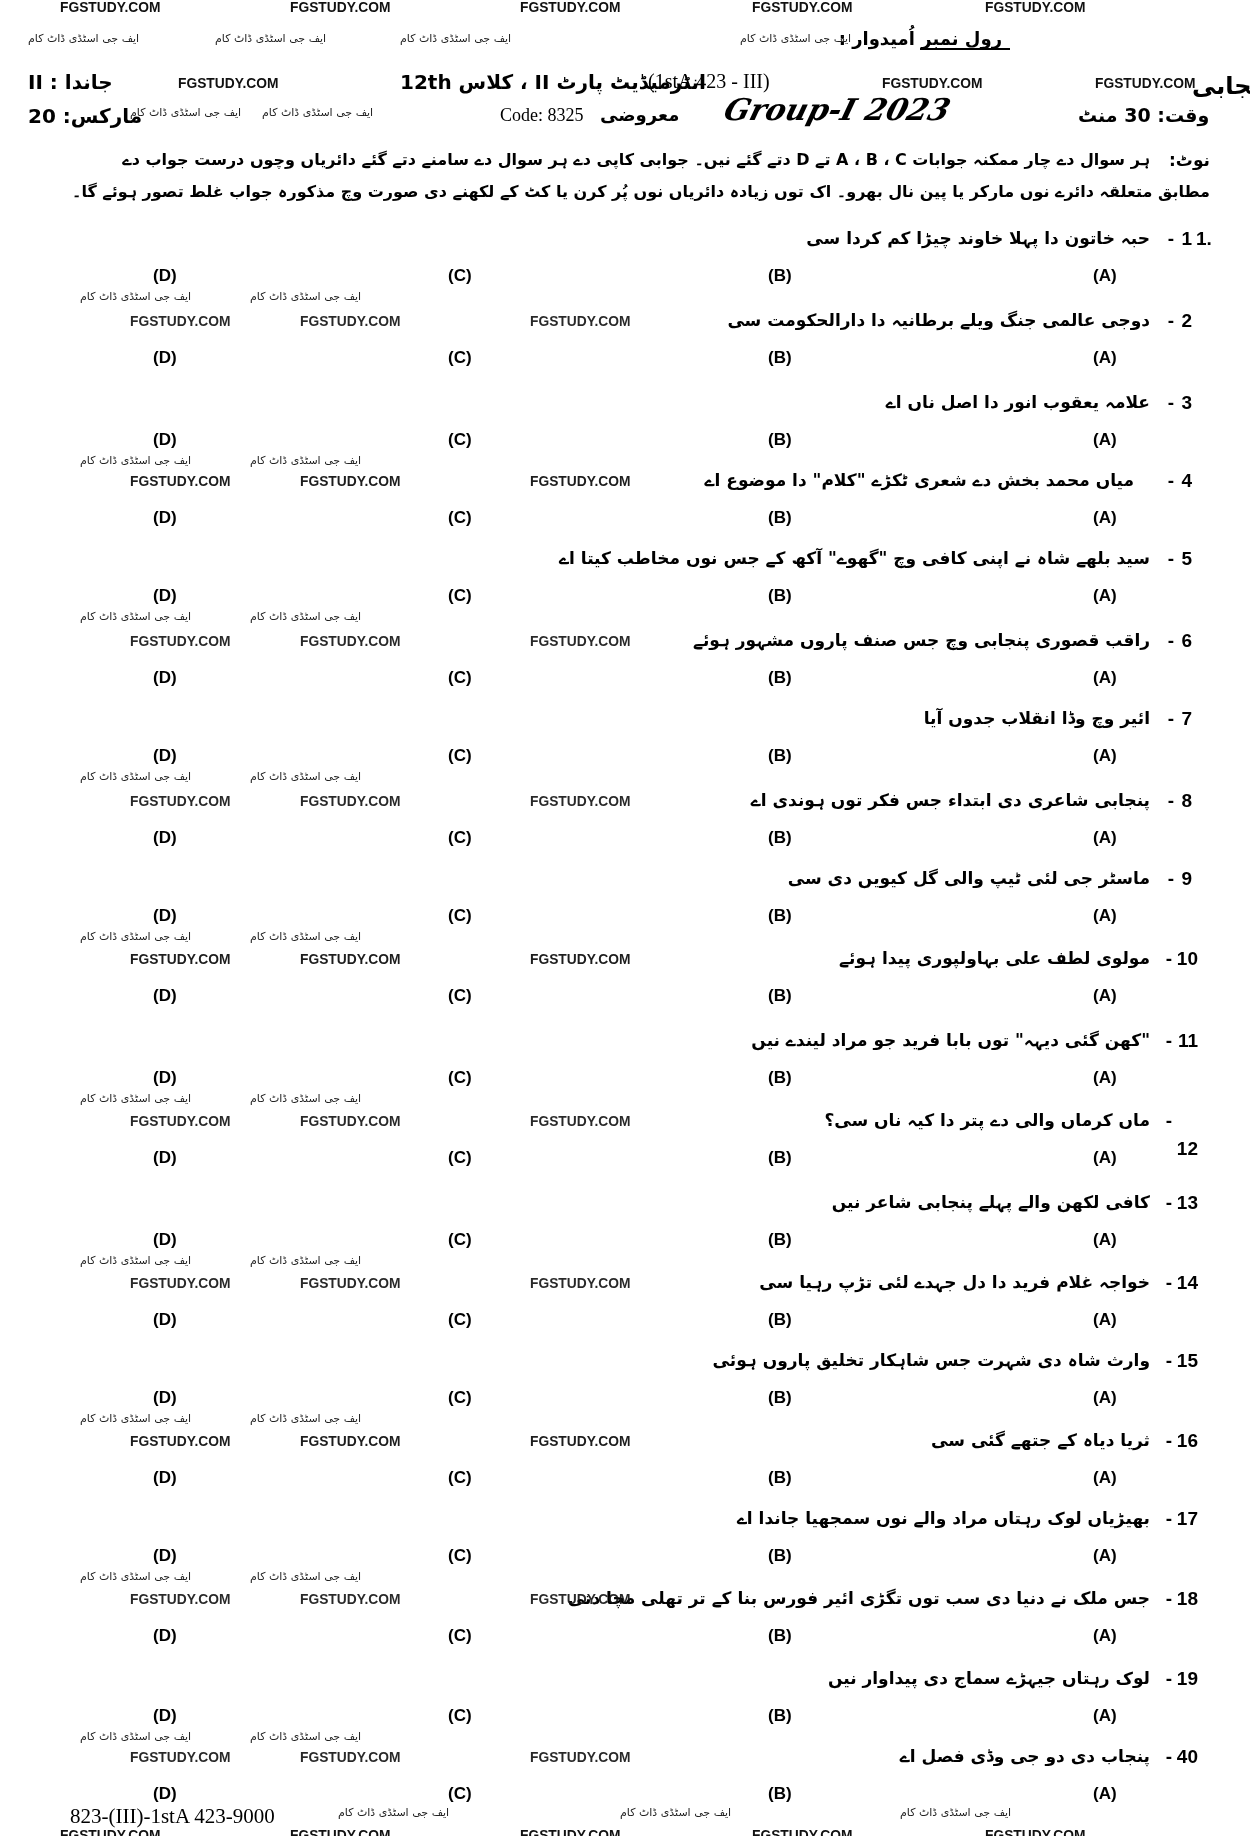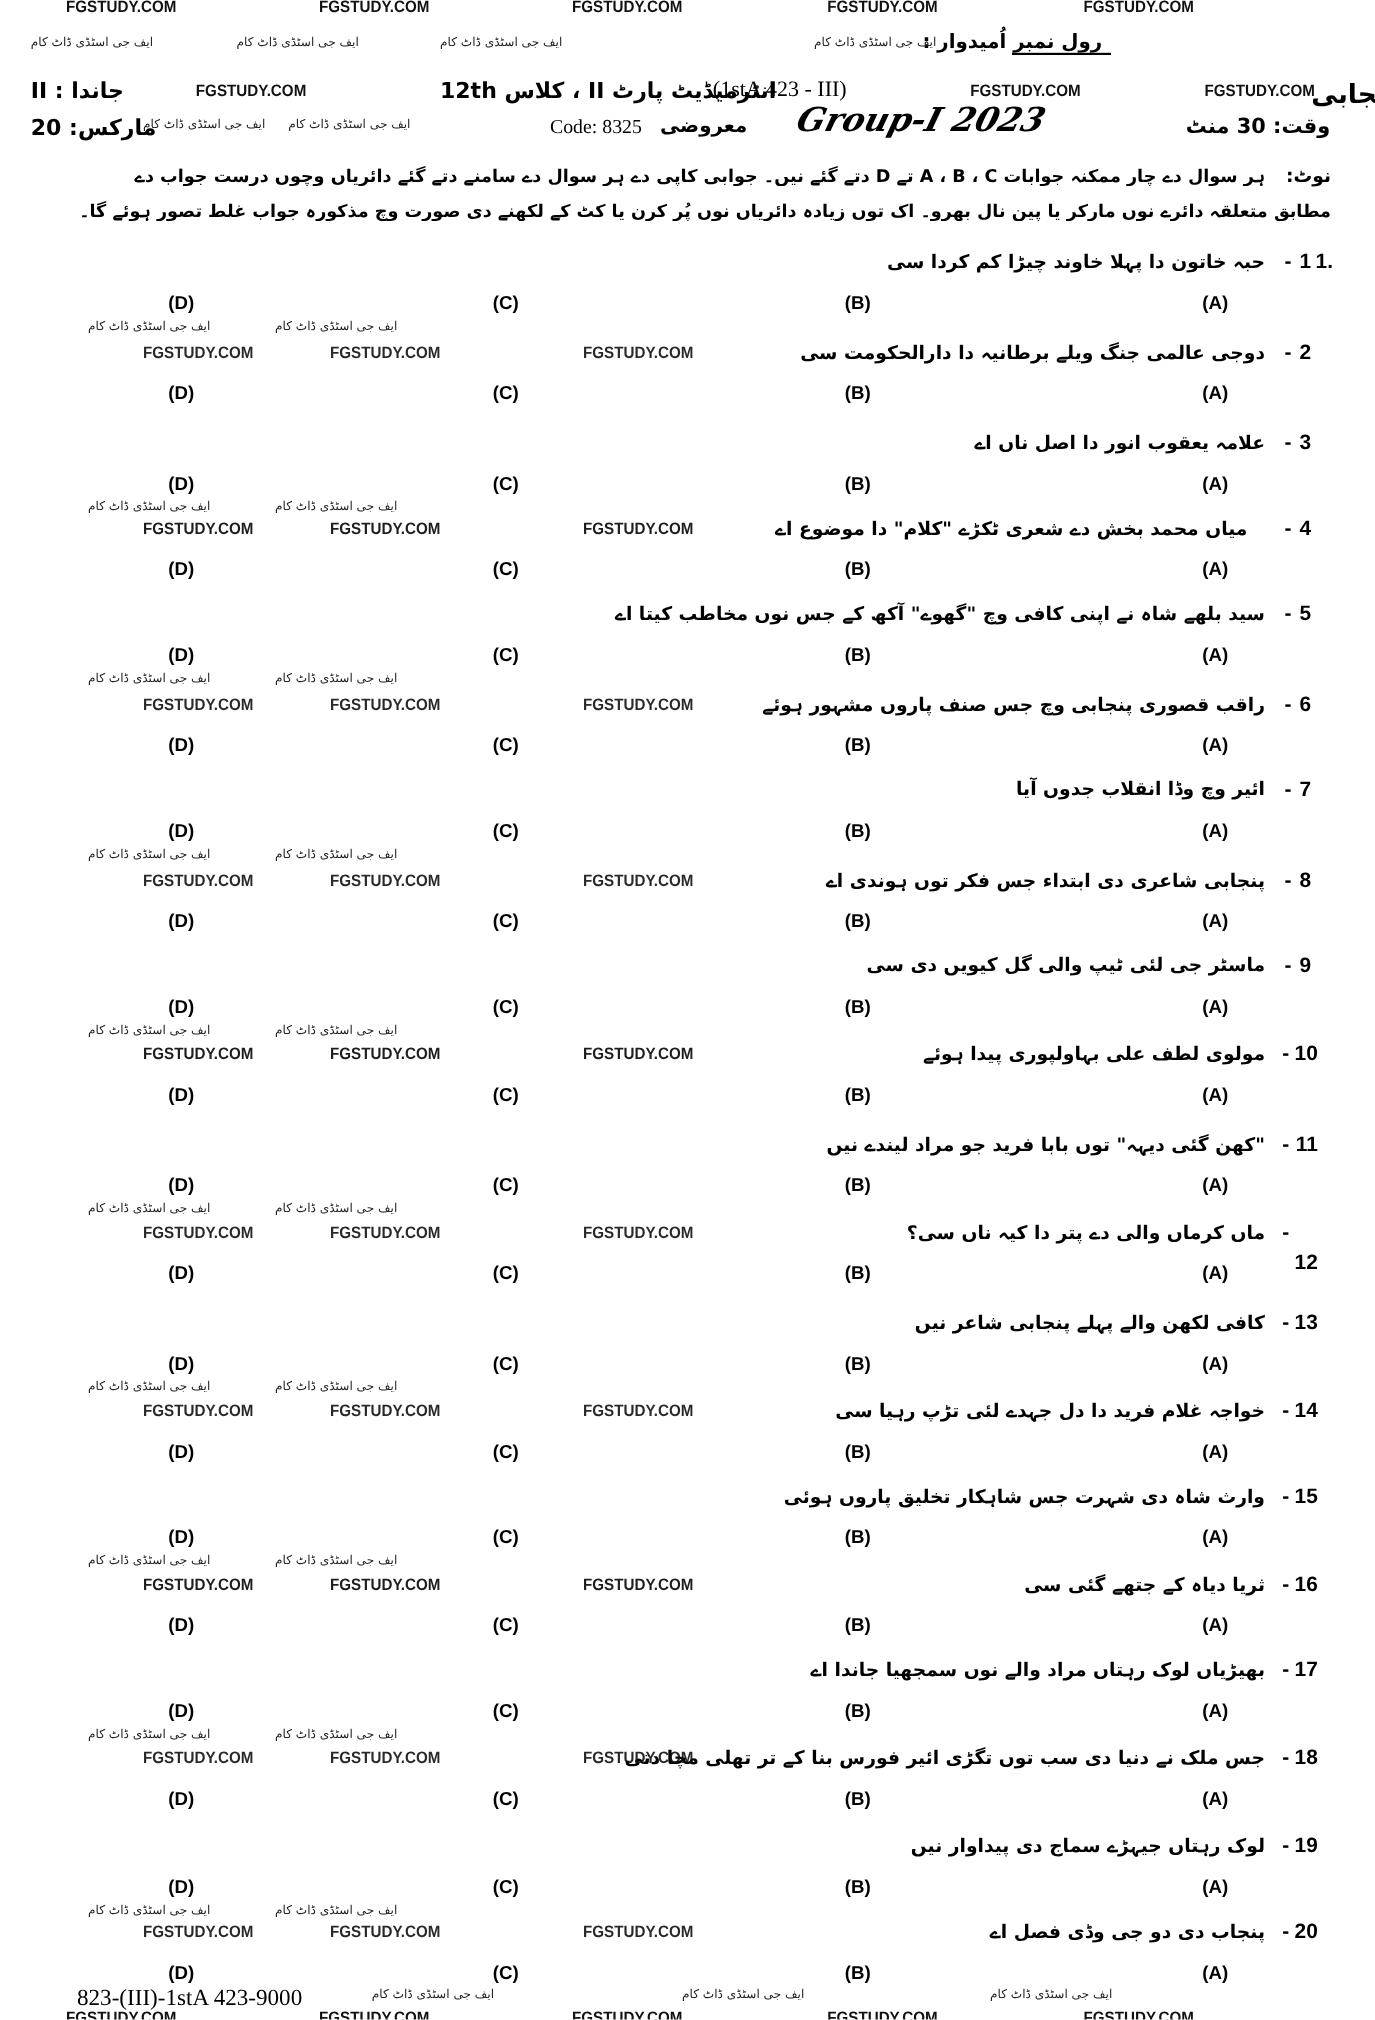--- a/index.html
+++ b/index.html
@@ -419,21 +419,21 @@
       <div class="abs" style="left:0; top:1706px;">
         <div class="abs lbl" style="left:448px; top:0;">(C)</div>
       </div>
       <div class="abs" style="left:0; top:1706px;">
         <div class="abs lbl" style="left:153px; top:0;">(D)</div>
       </div>
       <div class="abs wm-ur" style="left:80px; top:1730px;">ایف جی اسٹڈی ڈاٹ کام</div>
       <div class="abs wm-ur" style="left:250px; top:1730px;">ایف جی اسٹڈی ڈاٹ کام</div>
     </div>
     <div>
-      <div class="abs qnum" style="right:52px; top:1746px;">20</div>
+      <div class="abs qnum" style="right:52px; top:1746px;">40</div>
       <div class="abs qnum" style="right:78px; top:1746px;">-</div>
       <div class="abs ur q" style="right:100px; top:1746px;">پنجاب دی دو جی وڈی فصل اے</div>
       <div class="abs" style="left:0; top:1784px;">
         <div class="abs lbl" style="left:1093px; top:0;">(A)</div>
       </div>
       <div class="abs" style="left:0; top:1784px;">
         <div class="abs lbl" style="left:768px; top:0;">(B)</div>
       </div>
       <div class="abs" style="left:0; top:1784px;">
         <div class="abs lbl" style="left:448px; top:0;">(C)</div>

